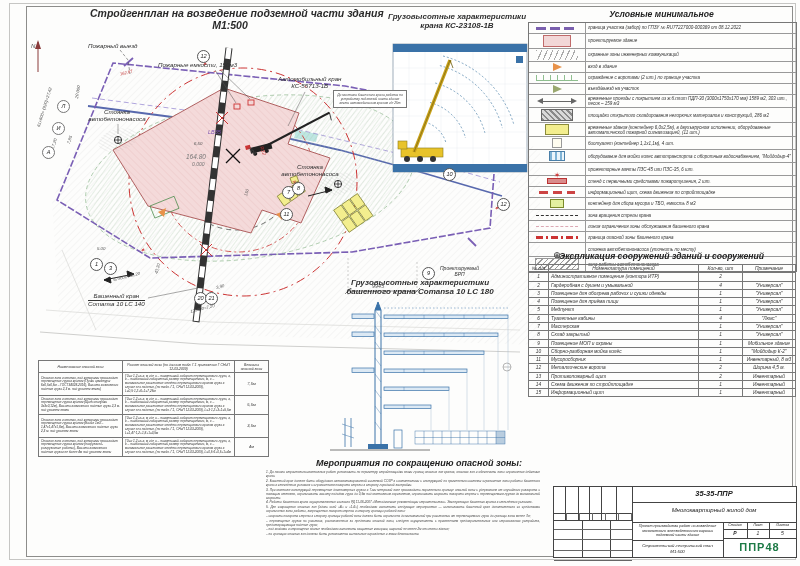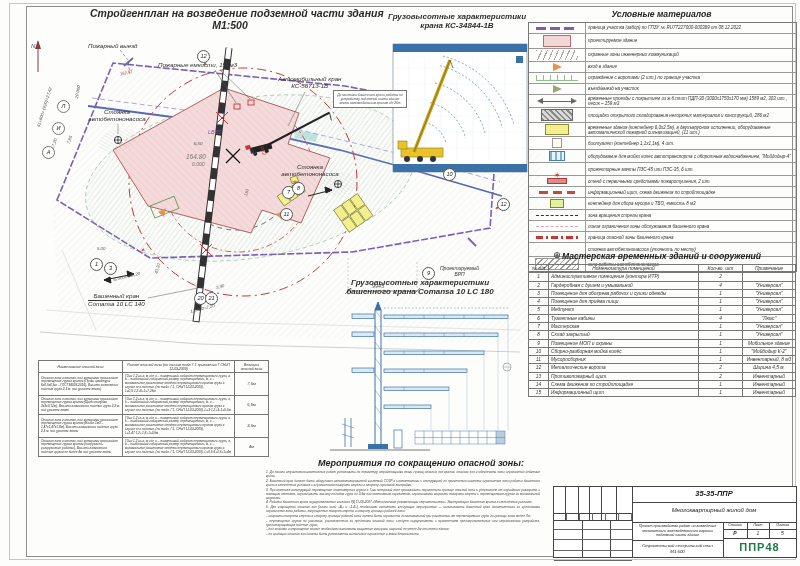--- a/index.html
+++ b/index.html
@@ -395,28 +395,28 @@
   <div class="bubble" style="left:90px;top:258px;">1</div>
   <div class="bubble" style="left:104px;top:262px;">3</div>
   <div class="bubble" style="left:194px;top:292px;">20</div>
   <div class="bubble" style="left:205px;top:292px;">21</div>
   <div class="bubble axisb" style="left:42px;top:146px;">А</div>
   <div class="bubble axisb" style="left:52px;top:122px;">И</div>
   <div class="bubble axisb" style="left:57px;top:100px;">Л</div>
 
   <div class="lbl chart-title" style="left:378px;top:13px;width:158px;">
     <div>Грузовысотные характеристики</div>
-      <div>крана КС-34844-1В</div>
+      <div>крана КС-23108-1В</div>
   </div>
   <div class="lbl chart-title" style="left:320px;top:279px;width:200px;">
     <div>Грузовысотные характеристики</div>
       <div>башенного крана Comansa 10 LC 180</div>
   </div>
 
-  <div class="lbl sec-title" style="left:528px;top:10px;width:267px;">Условные материалов</div>
+  <div class="lbl sec-title" style="left:528px;top:10px;width:267px;">Условные минимальное</div>
   <div class="legend">
       <div class="lrow">
       <div class="lsymc">
           <span class="lsym sym-boundary"></span>
         </div>
       <div class="ltxt">граница участка (забор) по ГПЗУ № RU77227000-000369 от 08.12.2022</div>
     </div>
       <div class="lrow">
       <div class="lsymc">
           <span class="lsym sym-building"></span>
@@ -526,21 +526,21 @@
       <div class="ltxt">стоянка автобетононасоса (уточнить по месту)</div>
     </div>
       <div class="lrow">
       <div class="lsymc">
           <span class="lsym sym-pumpzone"></span>
         </div>
       <div class="ltxt">зона работы автобетононасоса</div>
     </div>
     </div>
 
-  <div class="lbl sec-title" style="left:528px;top:252px;width:267px;">Мастерская временных зданий и сооружений</div>
+  <div class="lbl sec-title" style="left:528px;top:252px;width:267px;">Экспликация сооружений зданий и сооружений</div>
   <table class="expl">
     <colgroup>
         <col style="width:20px">
         <col style="width:150px">
         <col style="width:44px">
         <col style="width:53px">
       </colgroup>
     <thead>
       <tr>
         <th>№ п/п</th>
@@ -673,21 +673,21 @@
           <td class="val">3,5м</td>
       </tr>
         <tr>
         <td>Опасная зона в местах, над которыми происходит перемещение грузов краном (погрузочно-разгрузочные работы), Высота возможного падения грузов не более 4м над уровнем земли</td>
           <td>Г0=а·1,2+в+х, м  где а – наименьший габарит перемещаемого груза, в, b – наибольший габаритный размер перемещаемого, м, х – минимальное расстояние отлёта перемещаемого краном груза в случае его падения, (по табл. Г.1, СНиП 12-03-2009), L=0,5·6+0,5+1=4м</td>
           <td class="val">4м</td>
       </tr>
       </tbody>
   </table>
 
-  <div class="lbl sec-title" style="left:250px;top:458px;width:274px;text-align:right;font-size:9px;">Мероприятия по сокращению опасной зоны:</div>
+  <div class="lbl sec-title" style="left:282px;top:458px;width:274px;text-align:center;font-size:9px;">Мероприятия по сокращению опасной зоны:</div>
   <div class="measures">
       <div class="mline"><span>1.   До начала строительно-монтажных работ установить по периметру стройплощадки знаки границ опасных зон кранов, опасных зон и обеспечить зоны ограничения действия крана.</span></div>
       <div class="mline"><span>2.   Башенный кран должен быть оборудован автоматизированной системой СОЗР в соответствии с инструкцией по применению системы ограничения зоны работы башенного крана в стеснённых условиях с ограничением поворота стрелы в сторону городской застройки.</span></div>
       <div class="mline"><span>3.   При монтаже конструкций перемещение длинномерных грузов в 7-ми метровой зоне производить параллельно границе опасной зоны с удержанием от случайного разворота с помощью оттяжек, ограничивать высоту подъёма груза до 0,5м над монтажным горизонтом, ограничивать скорость поворота стрелы с перемещаемым грузом до минимальной скорости.</span></div>
       <div class="mline"><span>4.   Работы башенного крана осуществляются согласно РД 11-06-2007 «Методические рекомендации строительства». Эксплуатация башенных кранов в стеснённых условиях.</span></div>
       <div class="mline"><span>5.   Для сокращения опасных зон (вдоль осей «А» и «1-6») необходимо выполнить следующие мероприятия — использовать башенный кран дополнительно со средствами ограничения зоны работы, запрещается поворот стрелы в сторону границы рабочей зоны:</span></div>
       <div class="mline"><span>–  скорость поворота стрелы в сторону границы рабочей зоны должна быть ограничена до минимальной при расстоянии от перемещаемого груза до границы зоны менее 7м;</span></div>
       <div class="mline"><span>–  перемещение грузов на участках, расположенных за пределами опасной зоны, следует осуществлять с применением предохранительных или страховочных устройств, предотвращающих падение груза;</span></div>
       <div class="mline"><span>–  над входами в строящееся здание необходимо выполнить защитные козырьки, шириной не менее 2м от стены здания;</span></div>
       <div class="mline"><span>–  на границах опасных зон должны быть установлены сигнальные ограждения и знаки безопасности.</span></div>

